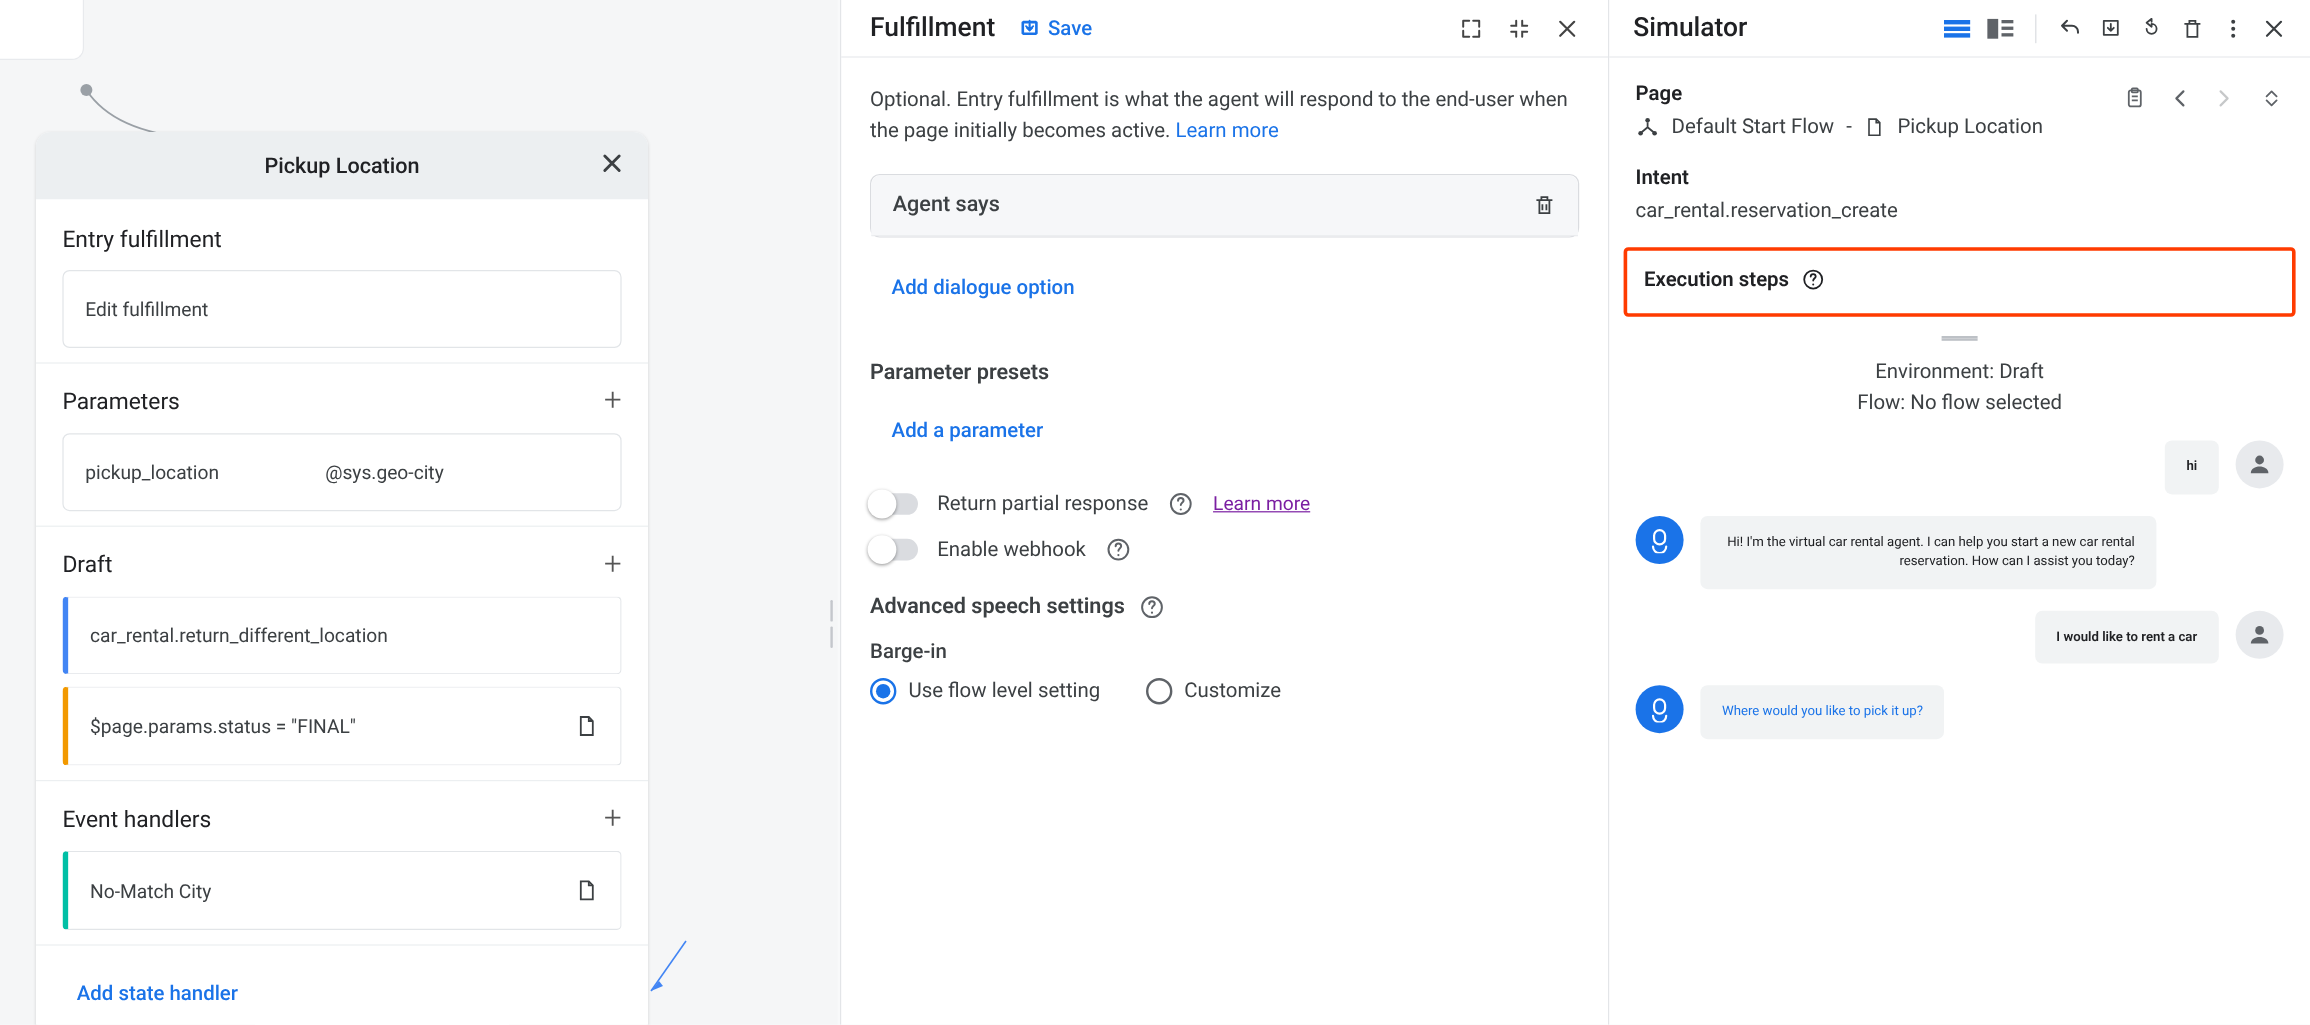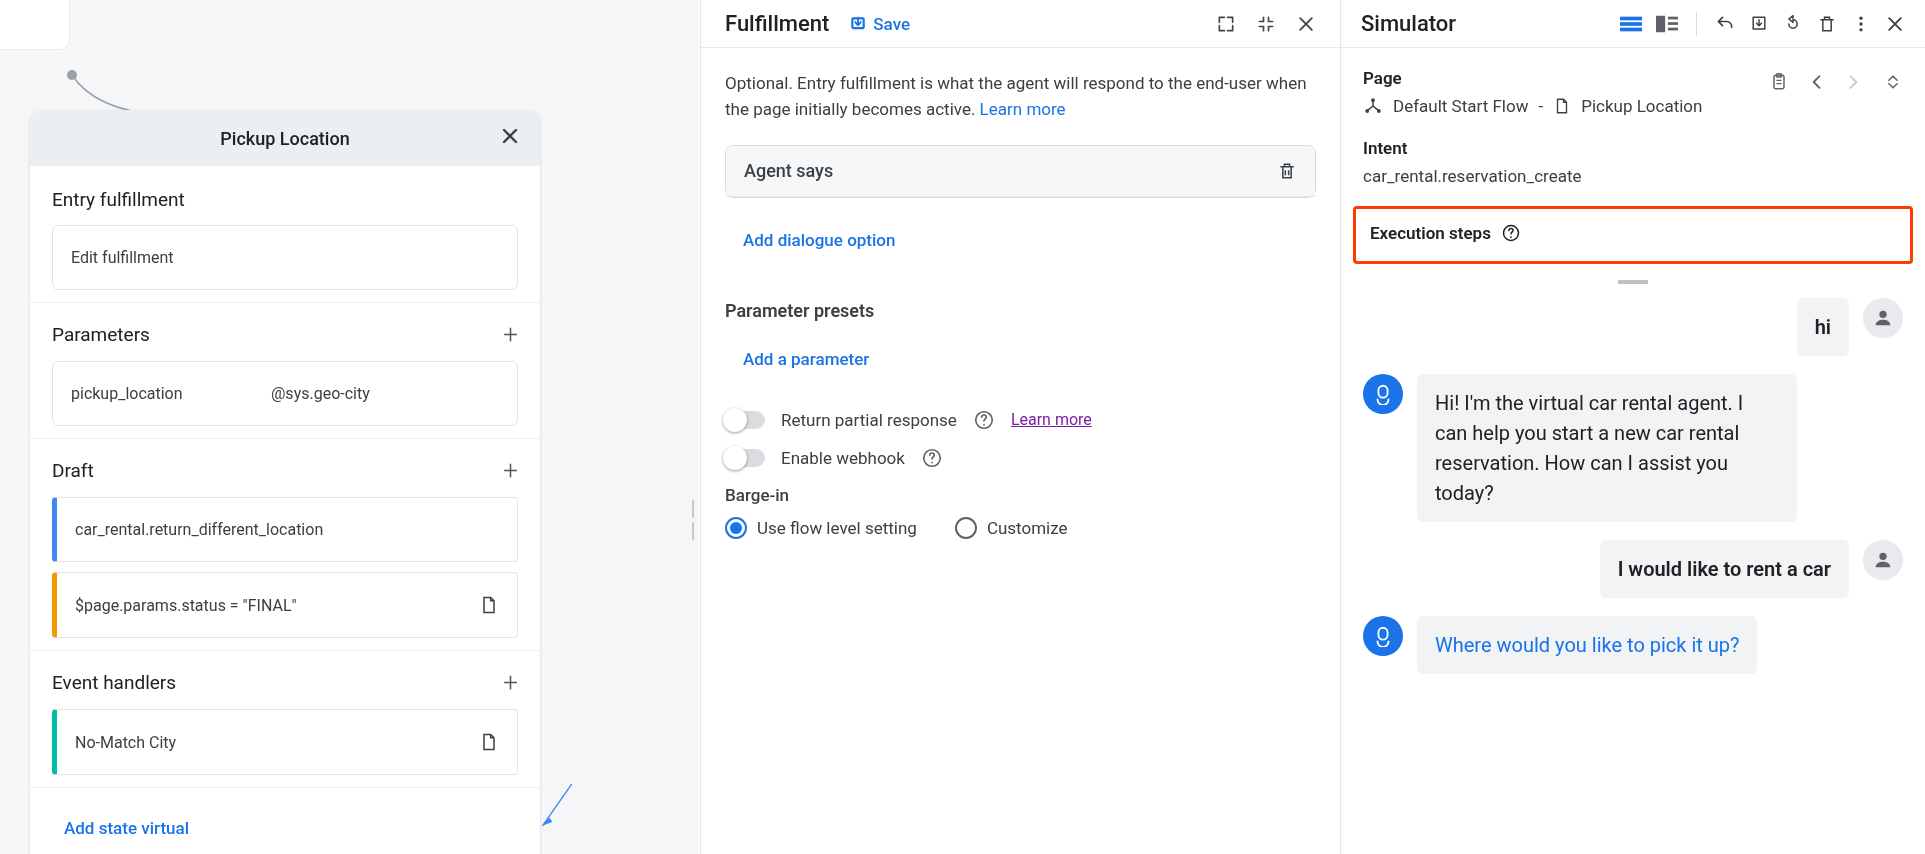--- a/index.html
+++ b/index.html
@@ -68,21 +68,21 @@
   .step-select .float{position:absolute;top:-9px;left:10px;background:#fff;padding:0 5px;font-size:12px;color:#5f6368;}
   .step-select .chev{position:absolute;right:10px;top:18px;}
   .nav-ico{width:24px;height:24px;cursor:pointer;color:#202124;}
   .handle{width:30px;height:4px;border-top:2px solid #bdc1c6;border-bottom:2px solid #bdc1c6;margin:8px auto 14px auto;}
   .env{ text-align:center; font-size:17px; color:#3c4043; line-height:1.5; margin-bottom:18px;}
   .msg-row{display:flex;align-items:flex-start;gap:14px;margin-bottom:18px;}
   .msg-row.user{justify-content:flex-end;}
   .avatar{width:40px;height:40px;border-radius:50%;display:flex;align-items:center;justify-content:center;flex-shrink:0;}
   .avatar.bot{background:#1a73e8;color:#fff;}
   .avatar.user{background:#e8eaed;color:#3c4043;}
-  .bubble{background:#f1f3f4;border-radius:6px;padding:14px 18px;font-size:20px;line-height:1.5;max-width:380px;}
+  .bubble{background:#f1f3f4;border-radius:6px;padding:14px 18px;font-size:11px;line-height:1.5;max-width:380px;text-align:right;}
   .bubble.user{font-weight:600;}
   .bubble.bot-link{color:#1a73e8;}
   .top-right{display:flex;align-items:center;gap:6px;}
   .page-top{display:flex;justify-content:space-between;align-items:center;}
   .mini-ico{width:20px;height:20px;color:#5f6368;cursor:pointer;}
 
 </style>
 </head>
 <body>
 
@@ -141,21 +141,21 @@
       </div>
       <div class="field-box route-item teal-border">
         <span>No-Match City</span>
         <svg class="page-ico" viewBox="0 0 24 24">
             <path d="M6 3h8l4 4v14H6z" fill="none" stroke="#3c4043" stroke-width="1.8"></path>
             <path d="M14 3v4h4" fill="none" stroke="#3c4043" stroke-width="1.8"></path>
           </svg>
       </div>
       <hr class="hr">
 
-      <span class="link-blue">Add state virtual</span>
+      <span class="link-blue">Add state handler</span>
     </div>
   </div>
 
   <svg class="flow-arrow" viewBox="0 0 50 60">
     <line x1="45" y1="5" x2="10" y2="55" stroke="#4285f4" stroke-width="1.6"></line>
     <polygon points="10,55 18,45 22,50" fill="#4285f4"></polygon>
   </svg>
 </div>
 
 <div class="resizer">
@@ -219,20 +219,28 @@
     <div class="toggle-row">
       <div class="toggle"></div>
       <span>Enable webhook</span>
       <svg class="help-ico" viewBox="0 0 24 24">
           <circle cx="12" cy="12" r="9" fill="none" stroke="currentColor" stroke-width="1.8"></circle>
           <path d="M9.5 9a2.5 2.5 0 115 0c0 1.5-2.5 2-2.5 4" fill="none" stroke="currentColor" stroke-width="1.8" stroke-linecap="round"></path>
           <circle cx="12" cy="17" r="1" fill="currentColor"></circle>
         </svg>
     </div>
 
+    <div class="sub-head" style="display:flex;align-items:center;gap:12px;">
+      <span>Advanced speech settings</span>
+      <svg class="help-ico" viewBox="0 0 24 24">
+          <circle cx="12" cy="12" r="9" fill="none" stroke="currentColor" stroke-width="1.8"></circle>
+          <path d="M9.5 9a2.5 2.5 0 115 0c0 1.5-2.5 2-2.5 4" fill="none" stroke="currentColor" stroke-width="1.8" stroke-linecap="round"></path>
+          <circle cx="12" cy="17" r="1" fill="currentColor"></circle>
+        </svg>
+    </div>
     <div style="font-size:17px;font-weight:500;margin-top:6px">Barge-in</div>
     <div class="radio-row">
       <label style="display:flex;align-items:center;gap:10px;cursor:pointer">
         <span class="radio checked"></span>
         <span>Use flow level setting</span>
       </label>
       <label style="display:flex;align-items:center;gap:10px;cursor:pointer">
         <span class="radio grey"></span>
         <span>Customize</span>
       </label>
@@ -322,20 +330,24 @@
         <svg class="help-ico" style="width:20px;height:20px" viewBox="0 0 24 24">
             <circle cx="12" cy="12" r="9" fill="none" stroke="#202124" stroke-width="1.8"></circle>
             <path d="M9.5 9a2.5 2.5 0 115 0c0 1.5-2.5 2-2.5 4" fill="none" stroke="#202124" stroke-width="1.8" stroke-linecap="round"></path>
             <circle cx="12" cy="17" r="1" fill="#202124"></circle>
           </svg>
       </div>
     </div>
 
     <div class="handle"></div>
 
+    <div class="env">
+      <div>Environment: Draft</div>
+      <div>Flow: No flow selected</div>
+    </div>
 
     <div class="msg-row user">
       <div class="bubble user">hi</div>
       <div class="avatar user">
         <svg width="22" height="22" viewBox="0 0 24 24">
             <circle cx="12" cy="8" r="4" fill="#5f6368"></circle>
             <path d="M4 20c0-4 4-6 8-6s8 2 8 6" fill="#5f6368"></path>
           </svg>
       </div>
     </div>

